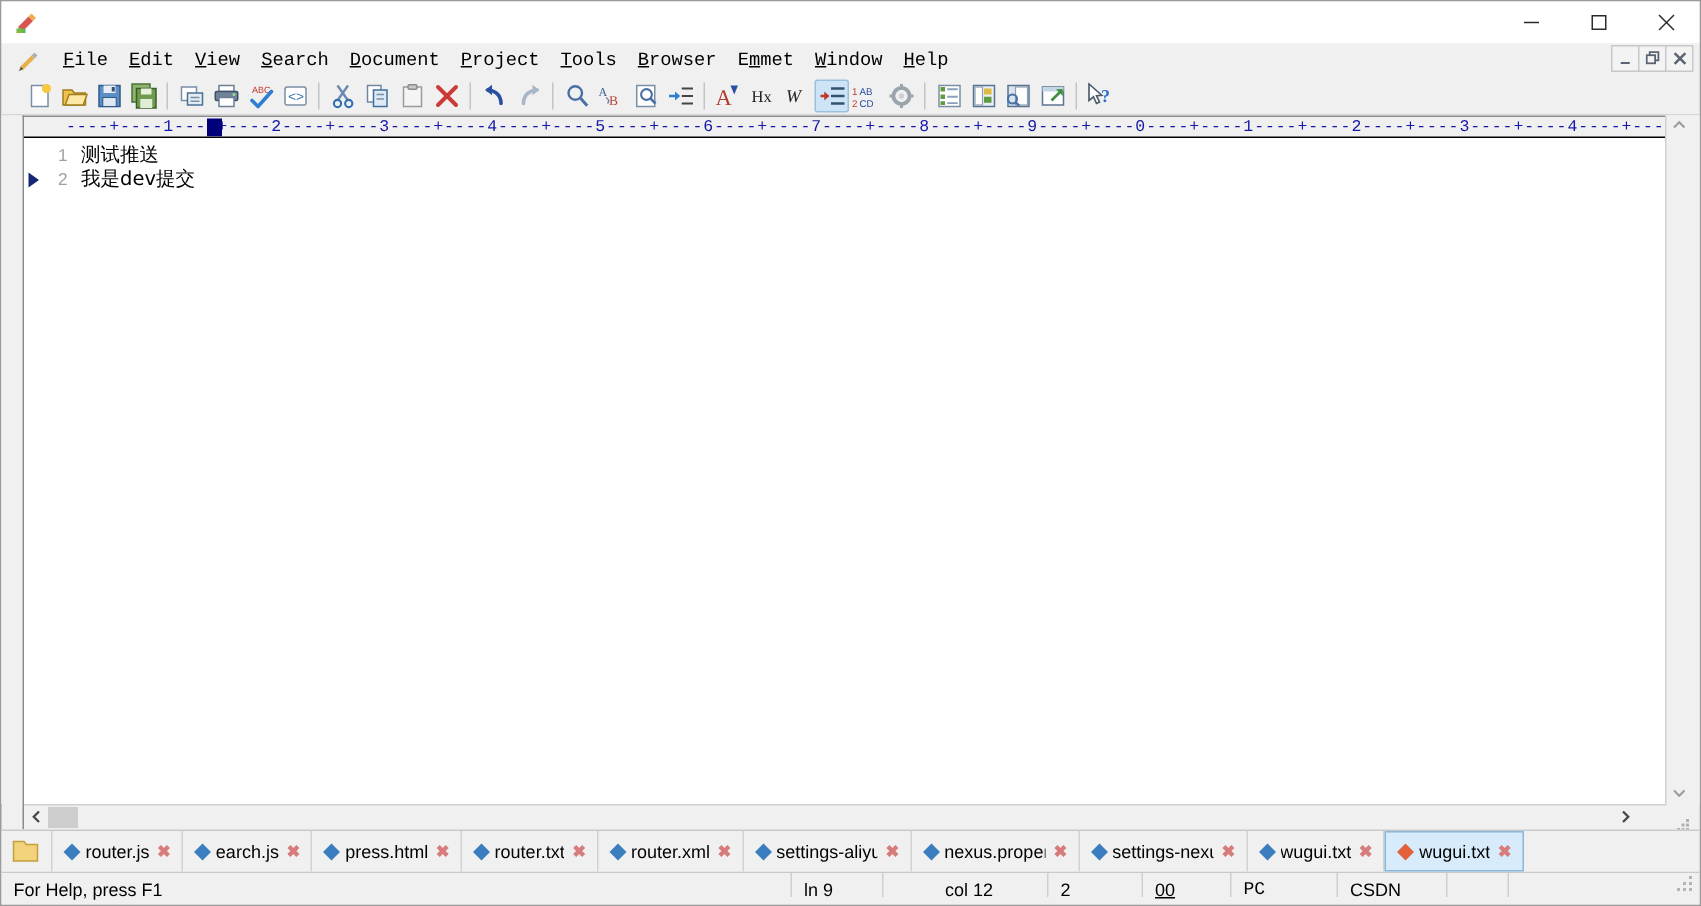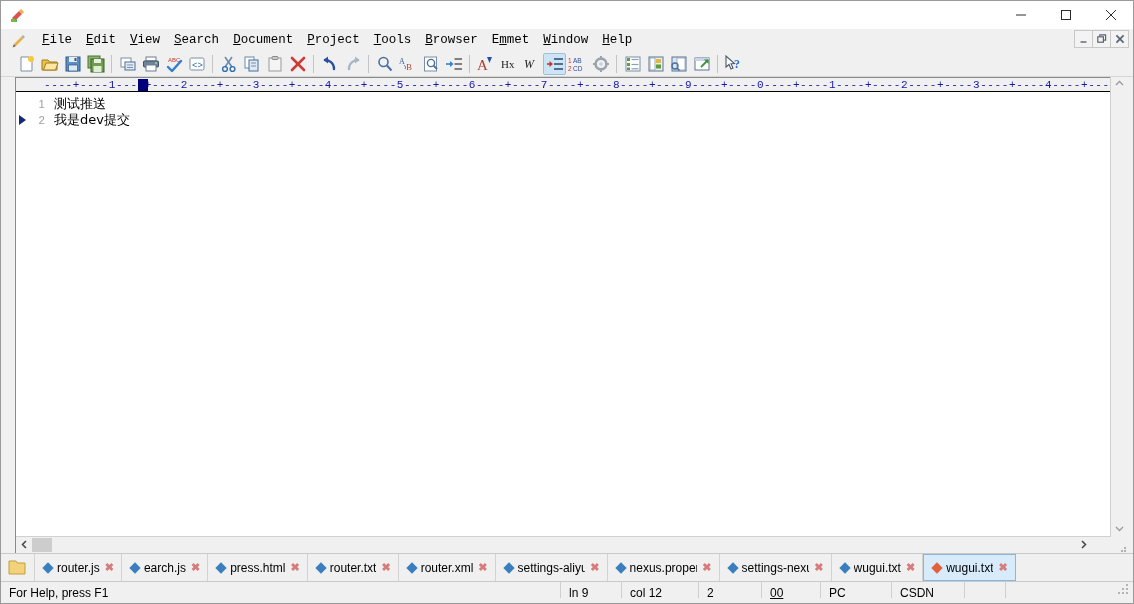--- a/index.html
+++ b/index.html
@@ -642,27 +642,27 @@
       <span class="x">✖</span>
     </div>
   </div>
 
   <div class="statusbar">
     <span class="cell">For Help, press F1</span>
     <span class="grow"></span>
     <span class="sep"></span>
     <span class="cell" style="width:60px;">ln 9</span>
     <span class="sep"></span>
-    <span class="cell" style="width:76px;">col 12</span>
+    <span class="cell" style="width:76px;margin-left:33px;">col 12</span>
     <span class="sep"></span>
     <span class="cell" style="width:62px;">2</span>
     <span class="sep"></span>
     <span class="cell" style="width:58px;text-decoration:underline;">00</span>
     <span class="sep"></span>
-    <span class="cell" style="width:70px;">PC</span>
+    <span class="cell" style="width:70px;font-family:Liberation Mono, monospace;">PC</span>
     <span class="sep"></span>
     <span class="cell" style="width:72px;">CSDN</span>
     <span class="sep"></span>
     <span class="cell" style="width:40px;"></span>
     <span class="sep"></span>
     <span class="cell" style="width:110px;"></span>
     <span class="sb-grip">
       <svg width="14" height="14" viewBox="0 0 14 14">
         <g fill="#b4b4b4">
           <rect x="10" y="2" width="2" height="2"></rect>

